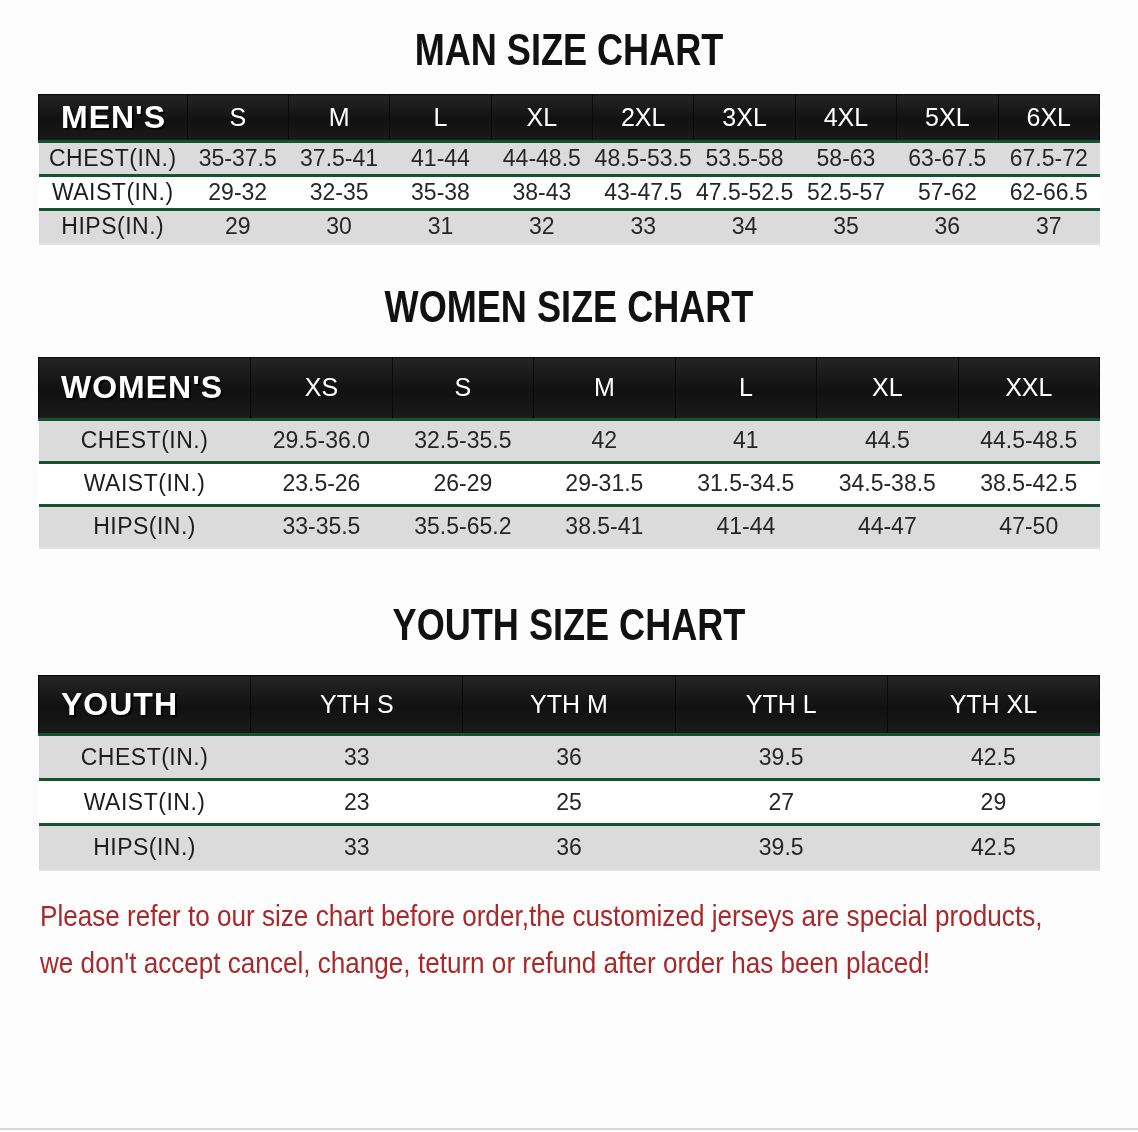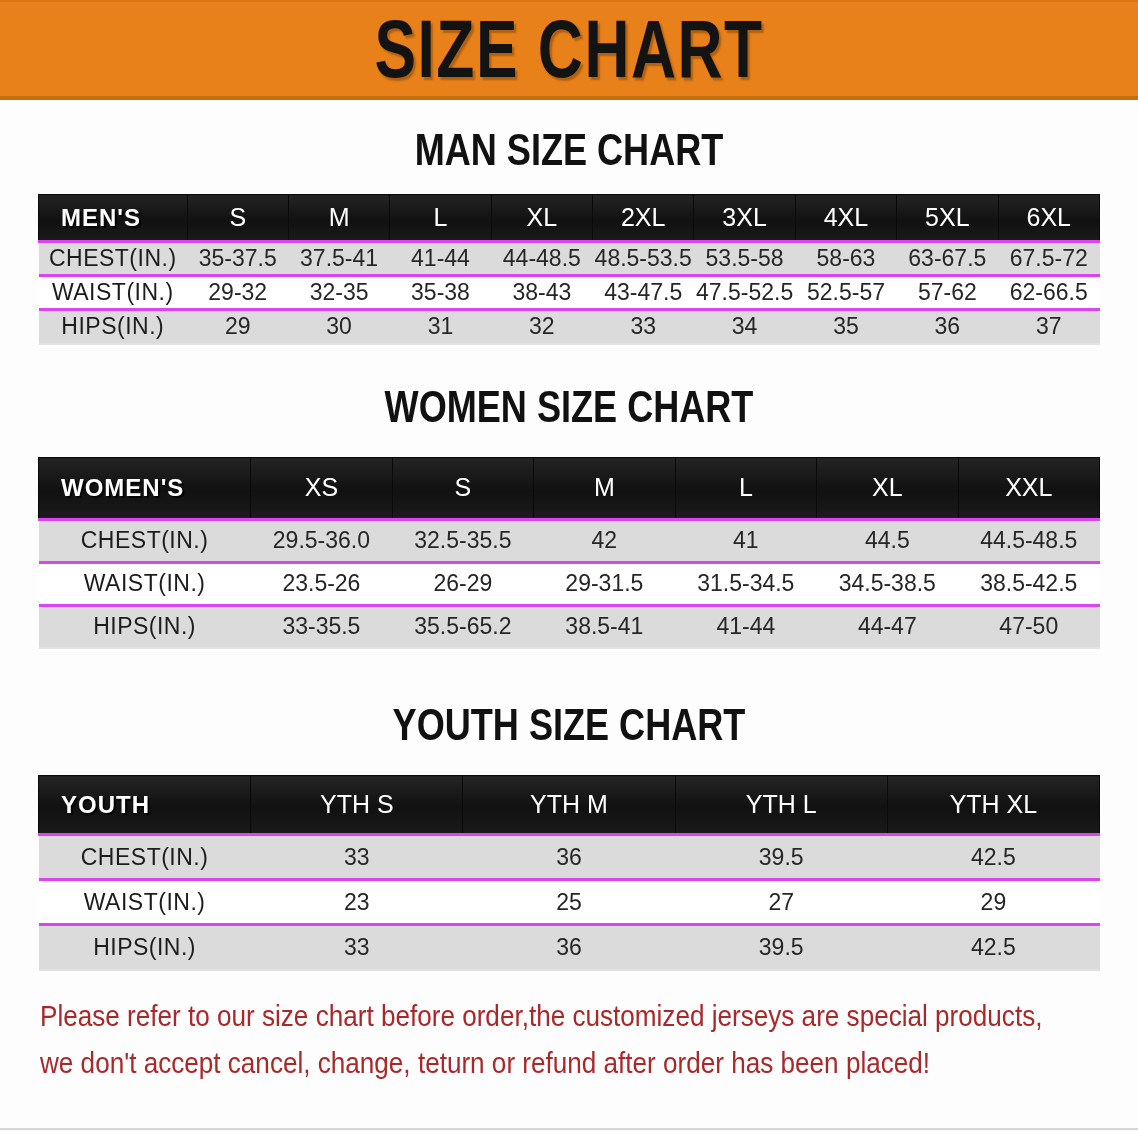--- a/index.html
+++ b/index.html
@@ -63,33 +63,33 @@
   }
   .size-table thead th {
     background: linear-gradient(#242424, #111 55%, #1a1a1a);
     color: #ffffff;
     vertical-align: middle;
     border: 1px solid #0a0a0a;
   }
   .size-table th.corner {
     text-align: left;
     padding-left: 22px;
-    font-size: 24px;
+    font-size: 32px;
     font-weight: bold;
     letter-spacing: 1px;
     text-shadow: 2px 2px 1px rgba(0,0,0,0.8);
   }
   .size-table th.size-col {
     text-align: center;
     font-size: 25px;
     font-weight: normal;
   }
   .size-table tbody tr:nth-child(odd)  { background: #DBDBDB; }
   .size-table tbody tr:nth-child(even) { background: #ffffff; }
-  .size-table tbody tr { border-top: 3px solid #d946ef; }
+  .size-table tbody tr { border-top: 3px solid #14532d; }
   .size-table td {
     text-align: center;
     vertical-align: middle;
     color: #262626;
     font-size: 23px;
   }
   .size-table td.row-label { color: #1c1c1c; letter-spacing: 0.5px; }
 
   
   .table-men   th, .table-men   td { height: 34px; }
@@ -119,23 +119,20 @@
     left: 0; right: 0; bottom: 2px;
     height: 2px;
     background: #d6d6d6;
   }
 </style>
 </head>
 <body>
 
 <div class="page">
 
-  <header class="banner">
-    <h1 class="banner-title">SIZE CHART</h1>
-  </header>
 
   <main>
 
     <section class="chart-section section-men">
       <h2 class="section-title">MAN SIZE CHART</h2>
       <table class="size-table table-men">
           <thead>
             <tr>
               <th class="corner">MEN'S</th>
               <th class="size-col">S</th>

